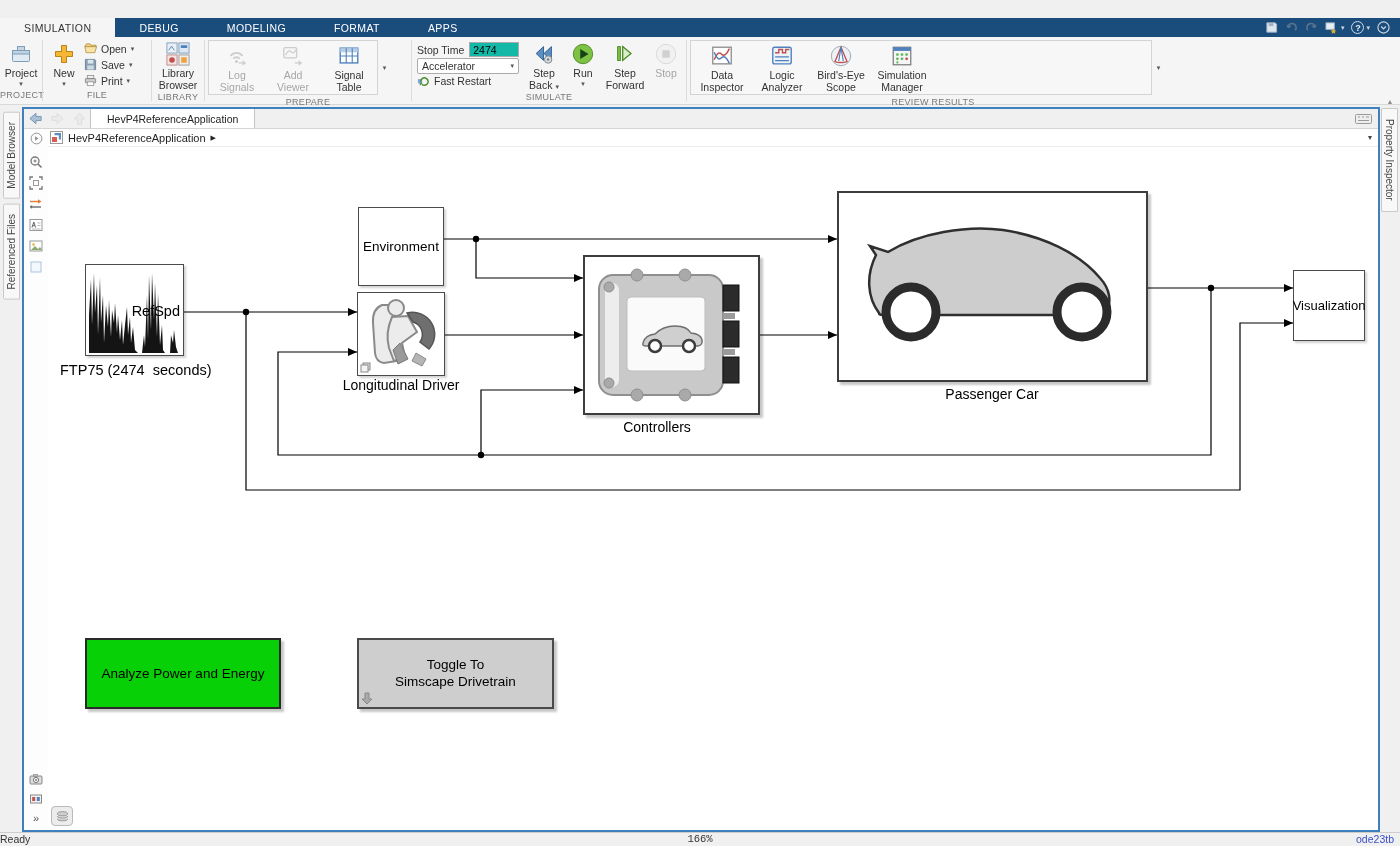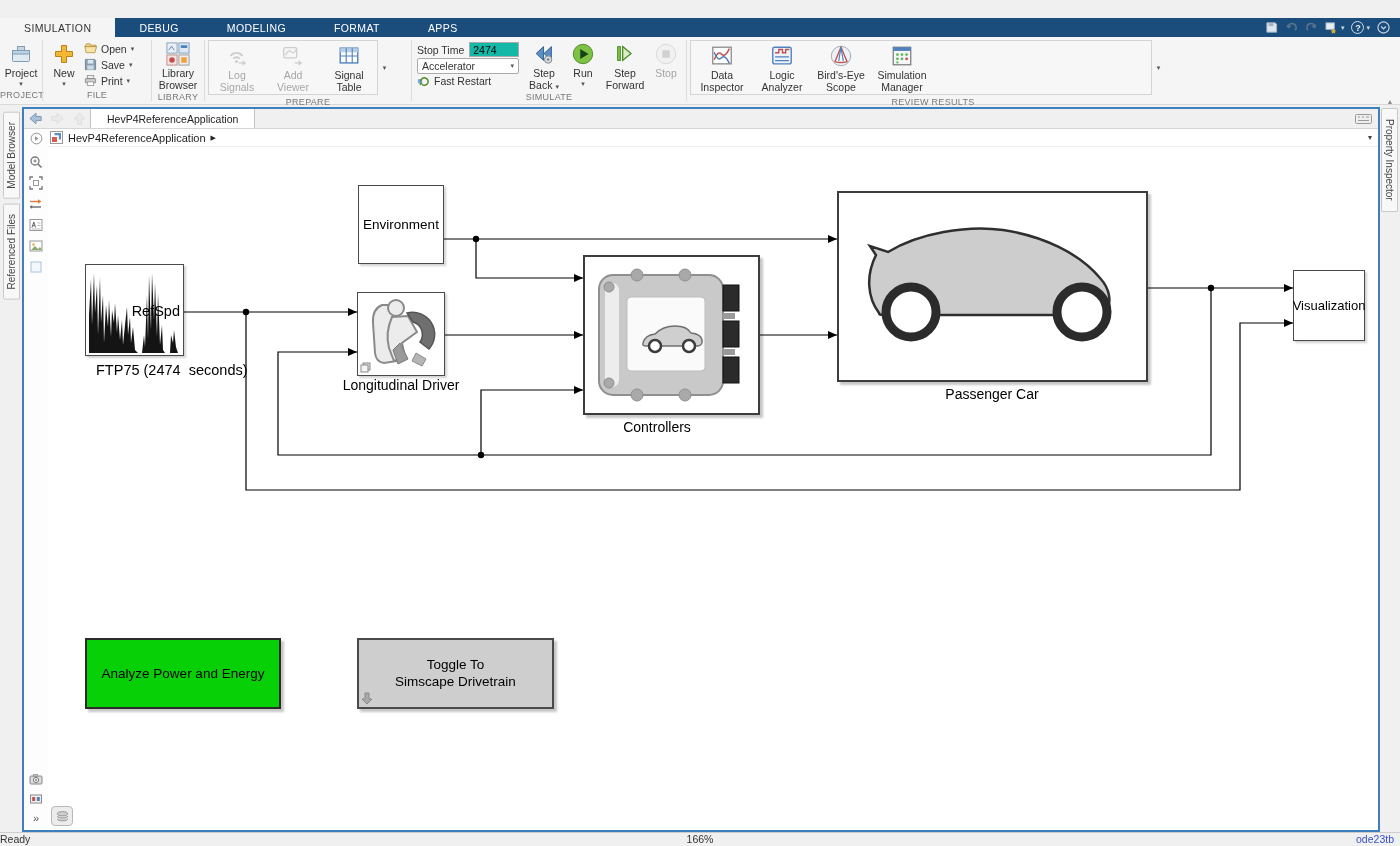--- a/index.html
+++ b/index.html
@@ -91,32 +91,32 @@
 
   
   .canvas { position:relative; flex:1; background:#fff; overflow:hidden; }
   .wires { position:absolute; left:0; top:0; width:1335px; height:684px; }
   .sblock { position:absolute; background:#fff; border:1px solid #4a4a4a;
     box-shadow:2px 2px 2px rgba(0,0,0,.18); }
   .sblock.bold { border-width:2px; border-color:#3d3d3d; box-shadow:2.5px 2.5px 2px rgba(0,0,0,.22); }
   .blk-text { position:absolute; inset:0; display:flex; align-items:center; justify-content:center;
     font-size:13.5px; color:#000; }
   .blk-caption { position:absolute; text-align:center; font-size:14px; color:#000; }
-  .pre-space { white-space:pre;margin-left:36px; }
+  .pre-space { white-space:pre; }
   .port-label { position:absolute; right:3px; top:38px; font-size:14.5px; color:#000; }
   .corner-badge { position:absolute; left:2px; bottom:2px; }
   .copyright { position:absolute; font-size:13px; color:#111; text-align:center; }
   .layers-btn { position:absolute; left:3px; bottom:4px; width:22px; height:20px; background:#ececec;
     border:1px solid #b9b9b9; border-radius:4px; display:flex; align-items:center; justify-content:center; }
 
   
   .statusbar { position:absolute; left:0; bottom:0; right:0; height:14px; background:#f0f0f0;
     border-top:1px solid #cdcdcd; font-size:10.5px; color:#333; }
   .status-left { position:absolute; left:0; top:0; }
-  .status-zoom { position:absolute; left:50%; transform:translateX(-50%); top:0; }
+  .status-zoom { position:absolute; left:50%; transform:translateX(-50%); top:0;font-family:Liberation Mono, monospace; }
   .status-solver { position:absolute; right:6px; top:0; color:var(--c-solver,#3c50c8); }
 </style>
 </head>
 <body>
 
 <div class="app">
 
 
   <div class="tabstrip">
     <div class="rtab active">
@@ -540,21 +540,21 @@
             </svg>
 
             <div class="sblock" style="left:37px; top:117px; width:99px; height:92px;">
               <svg width="97" height="90" viewBox="0 0 97 90">
                 <path d="M3,88 L3,50 L5,14 L6,60 L8,8 L9,48 L11,20 L12,70 L14,12 L15,58 L17,30 L18,78 L20,40 L22,62 L23,35 L25,72 L26,45 L28,58 L29,38 L31,68 L32,50 L34,75 L36,55 L37,80 L39,60 L41,42 L42,70 L44,52 L45,78 L47,62 L49,85 L52,88 L56,88 L58,70 L59,82 L61,30 L62,75 L63,10 L65,65 L66,8 L68,55 L69,18 L71,72 L72,28 L74,80 L76,60 L77,85 L79,88 L84,88 L85,70 L87,78 L88,65 L90,82 L92,88 Z" fill="#141414"></path>
               </svg>
               <span class="port-label">RefSpd</span>
             </div>
             <div class="blk-caption pre-space" style="left:12px; top:215px; width:150px; font-size:14.5px;">FTP75 (2474  seconds)</div>
 
-            <div class="sblock" style="left:310px; top:38px; width:86px; height:79px;">
+            <div class="sblock" style="left:310px; top:60px; width:86px; height:79px;">
               <span class="blk-text">Environment</span>
             </div>
 
             <div class="sblock" style="left:309px; top:145px; width:88px; height:84px;">
               <svg width="86" height="82" viewBox="0 0 86 82">
                 <g stroke="#8a8a8a" stroke-width="2" fill="#ececec">
                   <path d="M24,12 q-10,4 -9,18 l2,30 q1,9 9,10 l13,-2 -4,-56 z"></path>
                   <circle cx="38" cy="15" r="8"></circle>
                   <path d="M34,24 q-7,16 -3,31 l5,13 11,-4 -3,-14 15,-11 -9,-16 z"></path>
                 </g>

